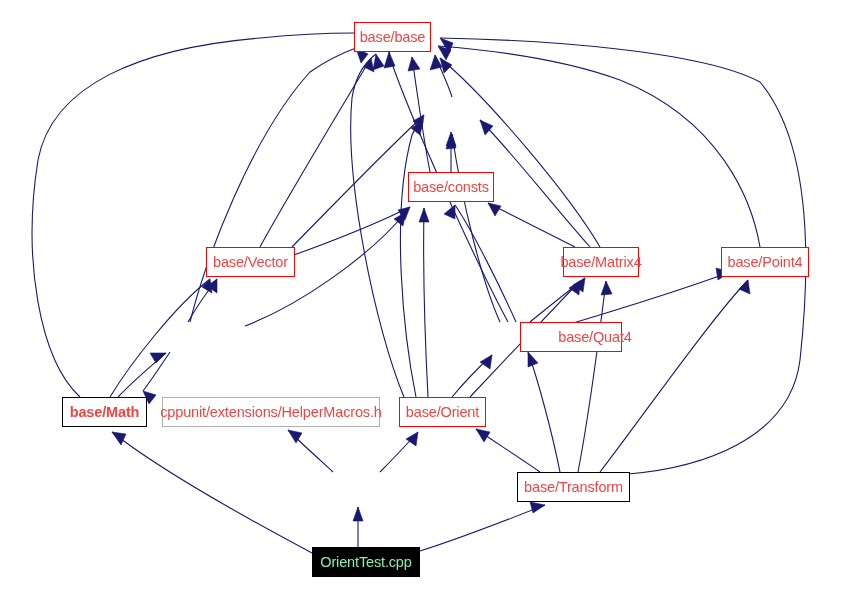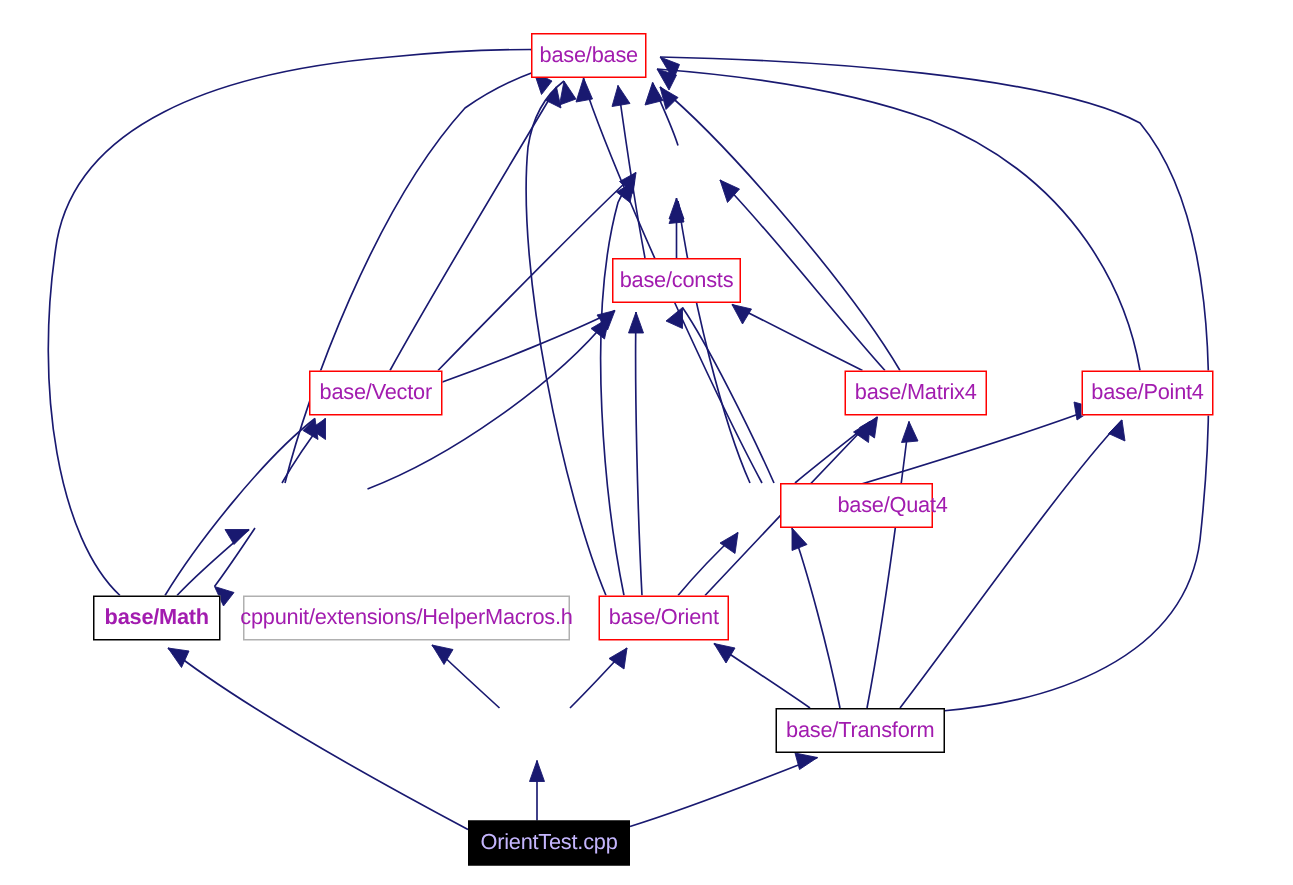--- a/index.html
+++ b/index.html
@@ -37,31 +37,31 @@
   .node-box {
     position: absolute;
     box-sizing: border-box;
     display: flex;
     align-items: center;
     justify-content: center;
     background: #ffffff;
     border: 1px solid #000000;
     font-size: 14.5px;
     line-height: 1;
-    color: #a21caf;
+    color: #ef4444;
     white-space: nowrap;
     letter-spacing: -0.15px;
   }
   .node-box.red   { border-color: #ff0000; }
   .node-box.gray  { border-color: #b0b0b0; }
   .node-box.black { border-color: #000000; }
   .node-box.root {
     background: #000000;
     border-color: #000000;
-    color: #c4b5fd;
+    color: #86efac;
   }
   .node-label {
     display: block;
     pointer-events: none;
   }
 </style>
 </head>
 <body>
 
 <div id="graph-root" style="width: 862px; height: 590px; background: rgb(255, 255, 255);">
@@ -143,21 +143,21 @@
     </svg>
 <div class="node-box red" style="left: 354px; top: 22px; width: 77px; height: 30px;">
       <span class="node-label">base/base</span>
     </div>
     <div class="node-box red" style="left: 408px; top: 172px; width: 86px; height: 30px;">
       <span class="node-label">base/consts</span>
     </div>
     <div class="node-box red" style="left: 206px; top: 247px; width: 89px; height: 30px;">
       <span class="node-label">base/Vector</span>
     </div>
-    <div class="node-box red" style="left: 563px; top: 247px; width: 95px; height: 30px;">
+    <div class="node-box red" style="left: 563px; top: 247px; width: 76px; height: 30px;">
       <span class="node-label">base/Matrix4</span>
     </div>
     <div class="node-box red" style="left: 721px; top: 247px; width: 88px; height: 30px;">
       <span class="node-label">base/Point4</span>
     </div>
     <div class="node-box red" style="left: 520px; top: 322px; width: 102px; height: 30px; padding-left: 48px;">
       <span class="node-label">base/Quat4</span>
     </div>
     <div class="node-box black" style="left: 62px; top: 397px; width: 85px; height: 30px; font-weight: bold;">
       <span class="node-label">base/Math</span>

